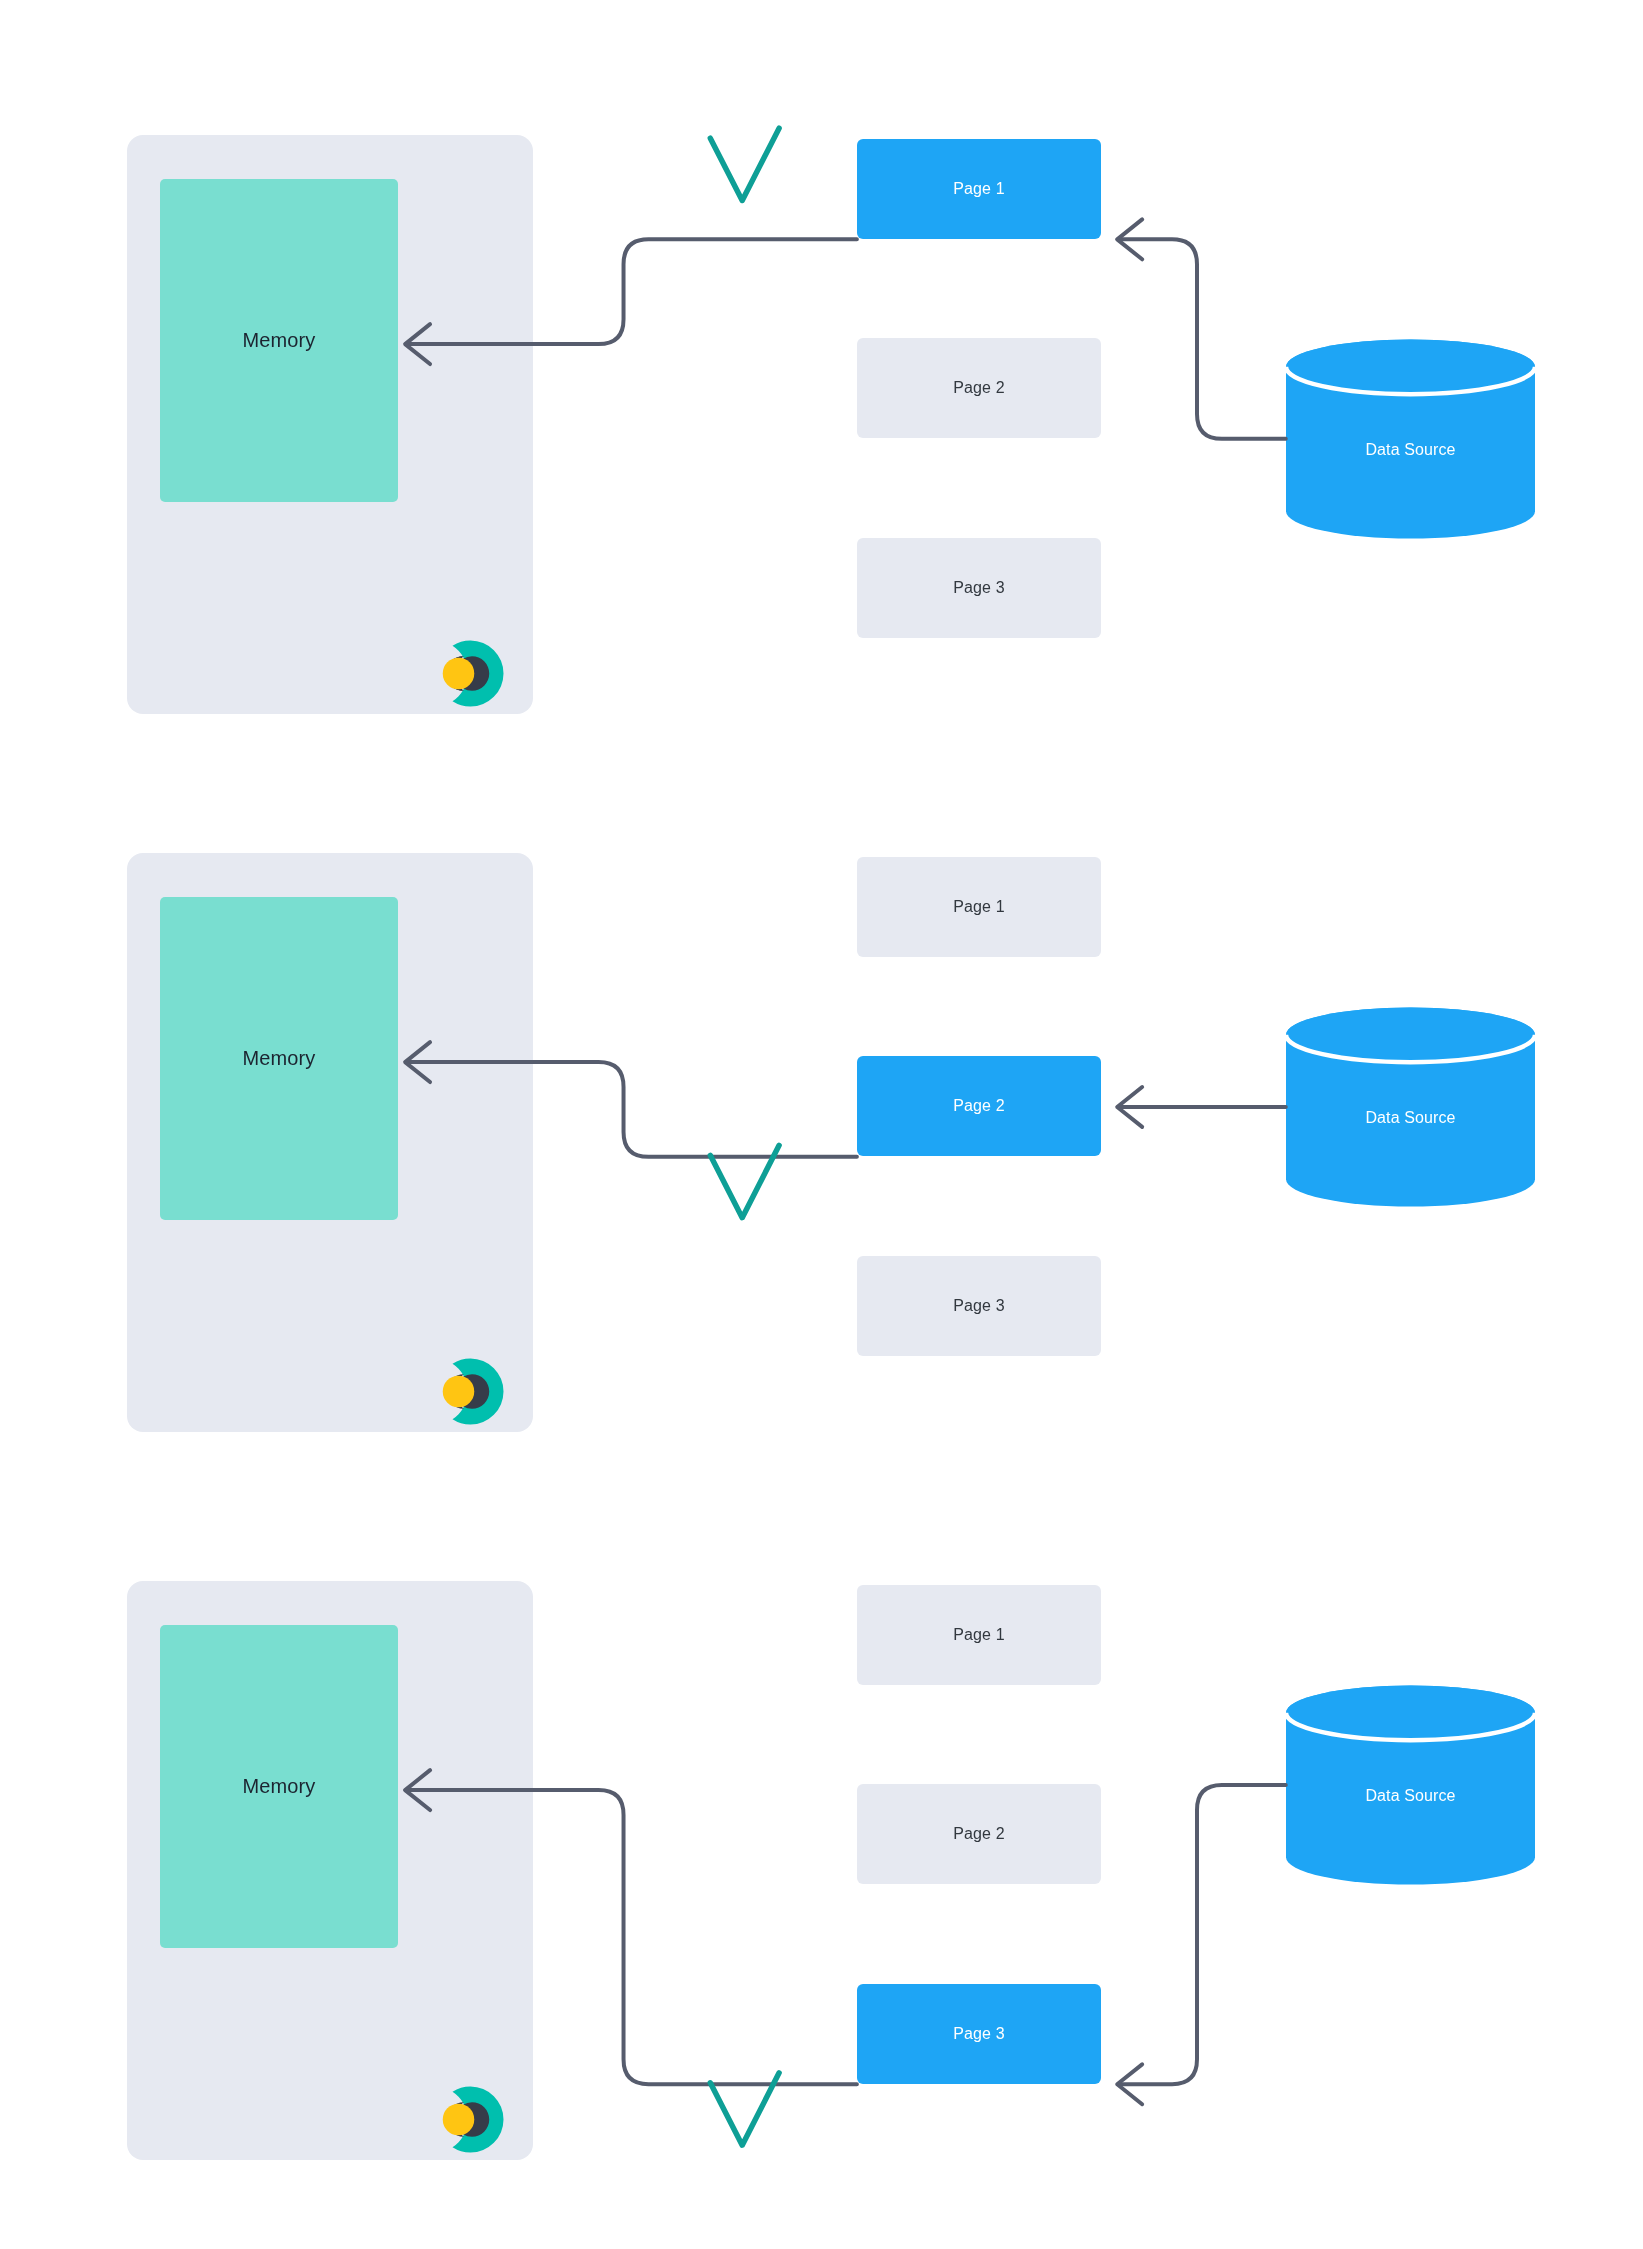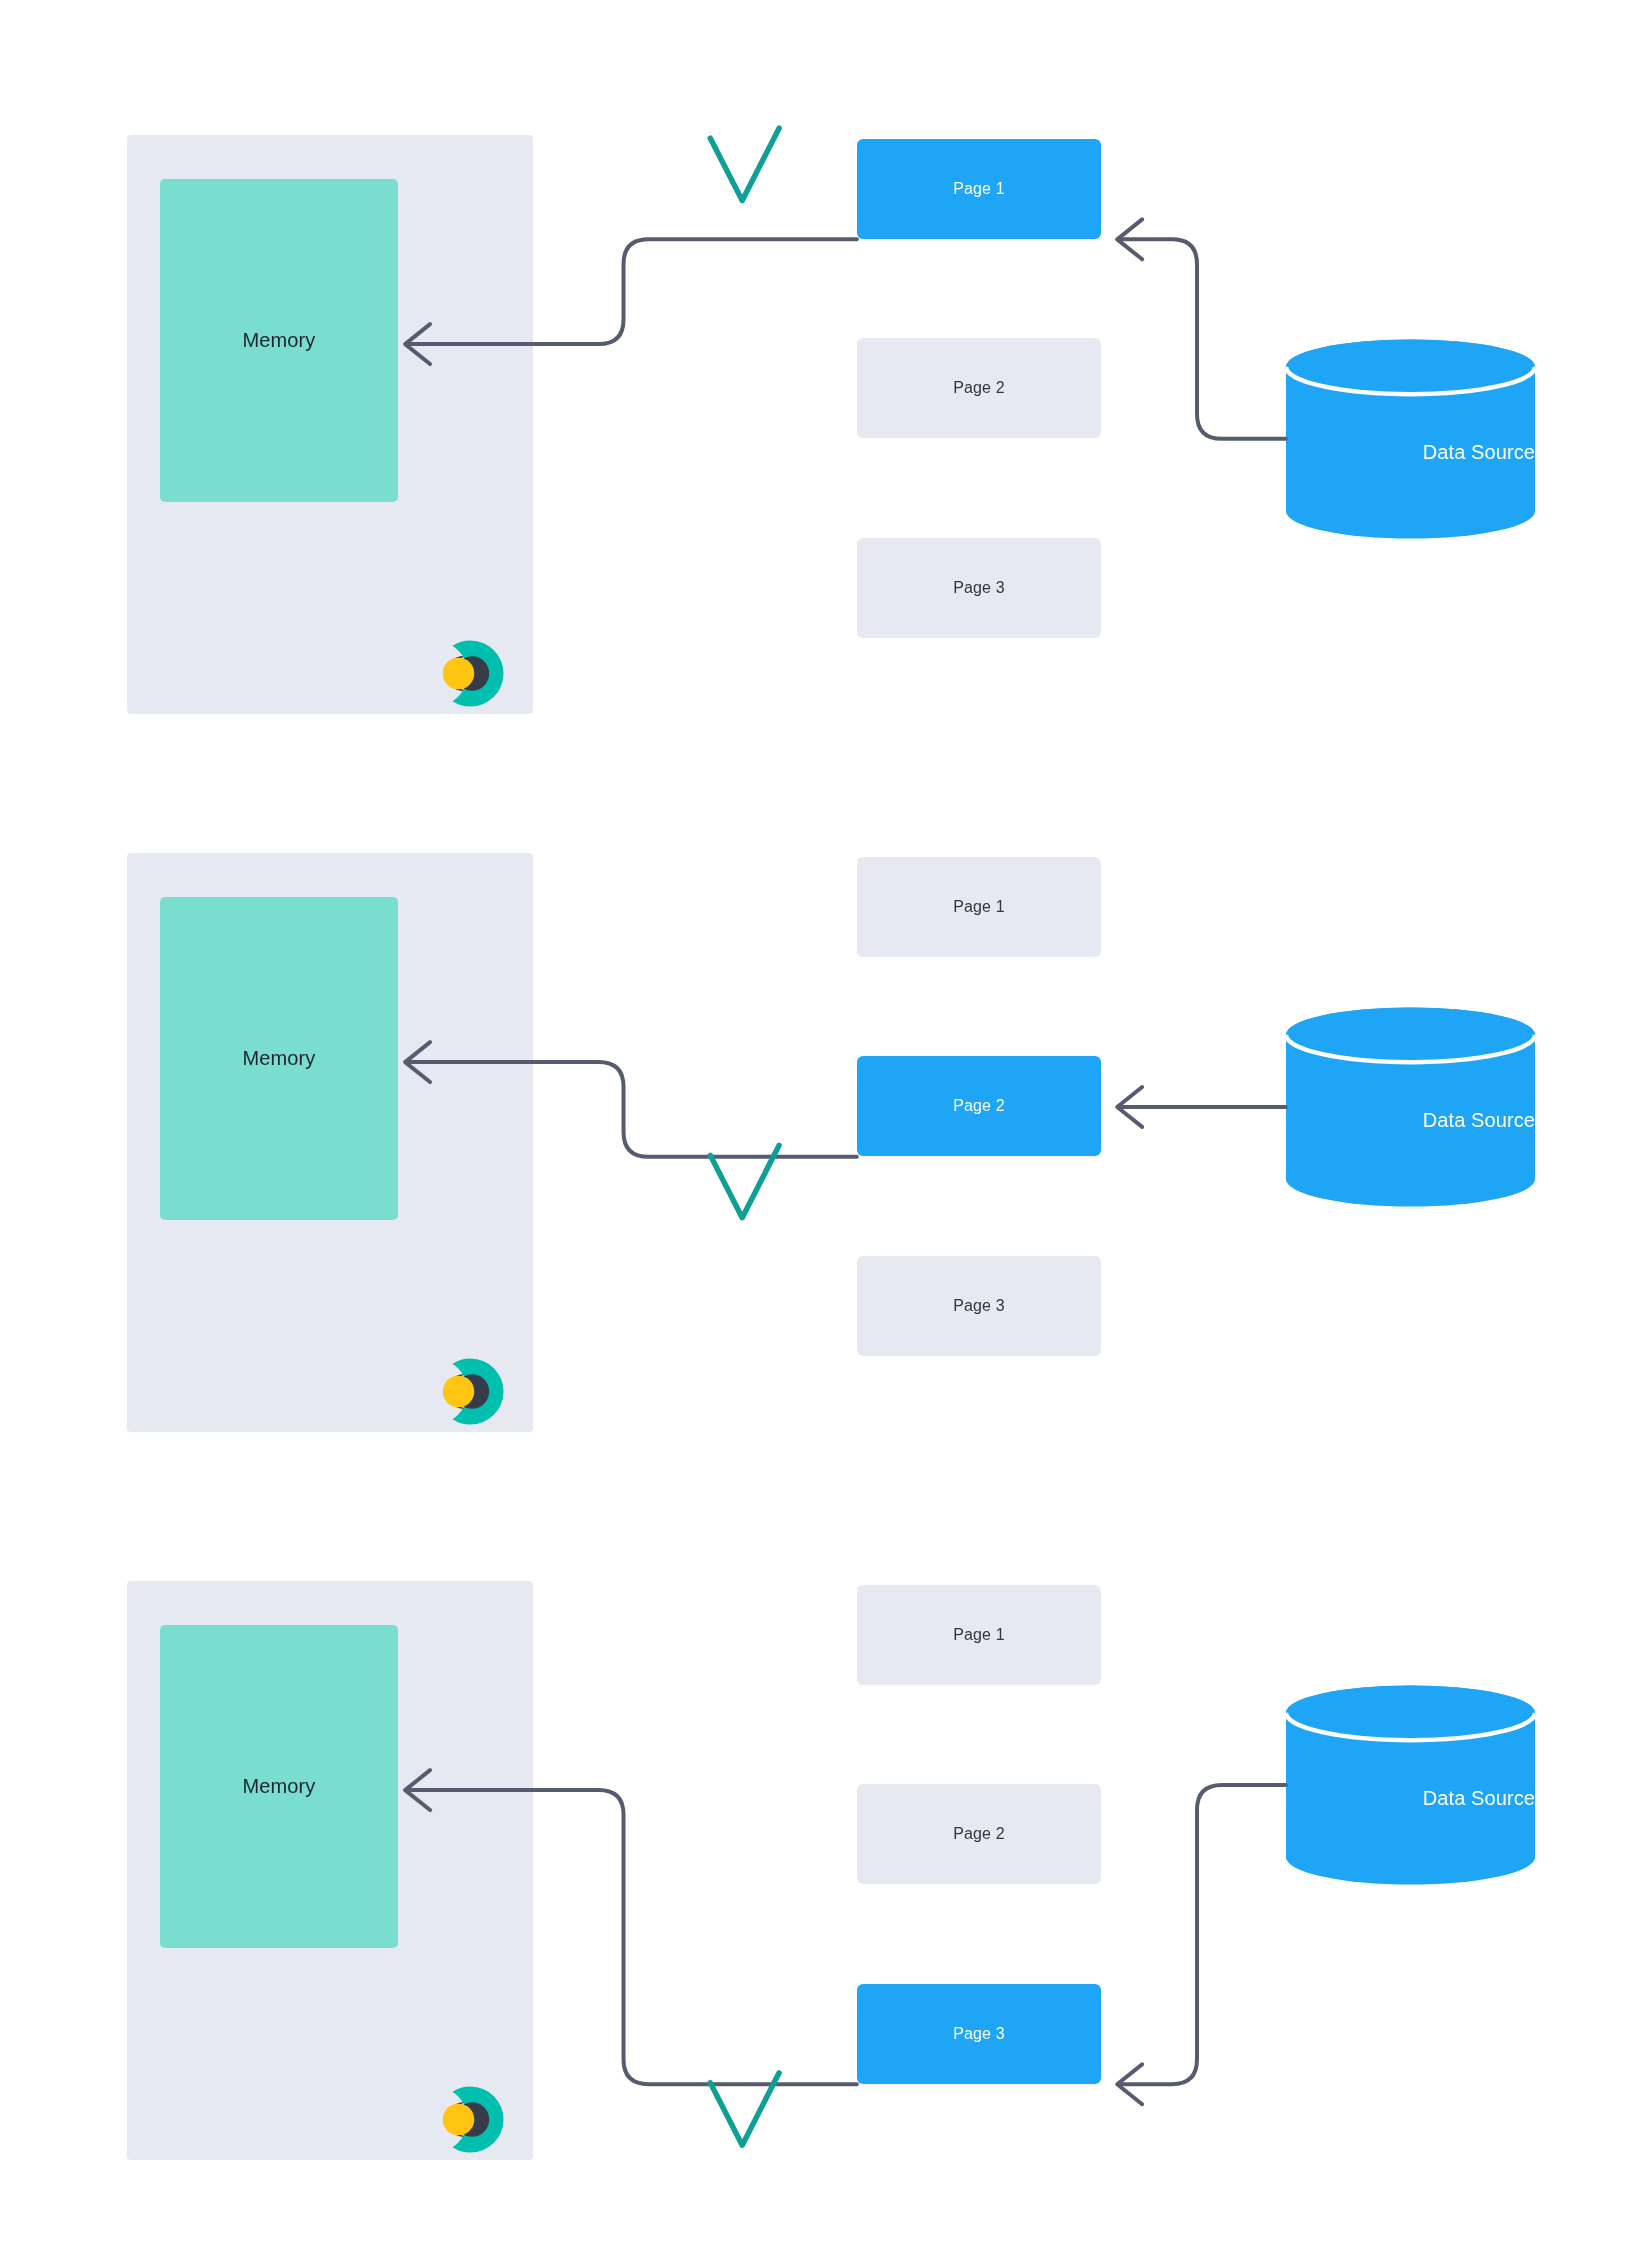--- a/index.html
+++ b/index.html
@@ -22,21 +22,21 @@
   .panel {
     position: absolute;
     left: 0;
     width: 1644px;
   }
 
   
   .mem-card {
     position: absolute;
     background: #e6e9f1;
-    border-radius: 4px;
+    border-radius: 16px;
   }
   .mem-box {
     position: absolute;
     background: #79ded0;
     border-radius: 5px;
     display: flex;
     align-items: center;
     justify-content: center;
   }
   .mem-label {
@@ -70,22 +70,22 @@
 
   
   .cyl {
     position: absolute;
   }
   .cyl svg { display: block; overflow: visible; }
   .cyl-label {
     position: absolute;
     left: 0;
     width: 100%;
-    text-align: right;
-    font-size: 20px;
+    text-align: center;
+    font-size: 16px;
     color: #ffffff;
     font-weight: 400;
     letter-spacing: 0.1px;
   }
 
   
   .wires {
     position: absolute;
     left: 0;
     top: 0;

